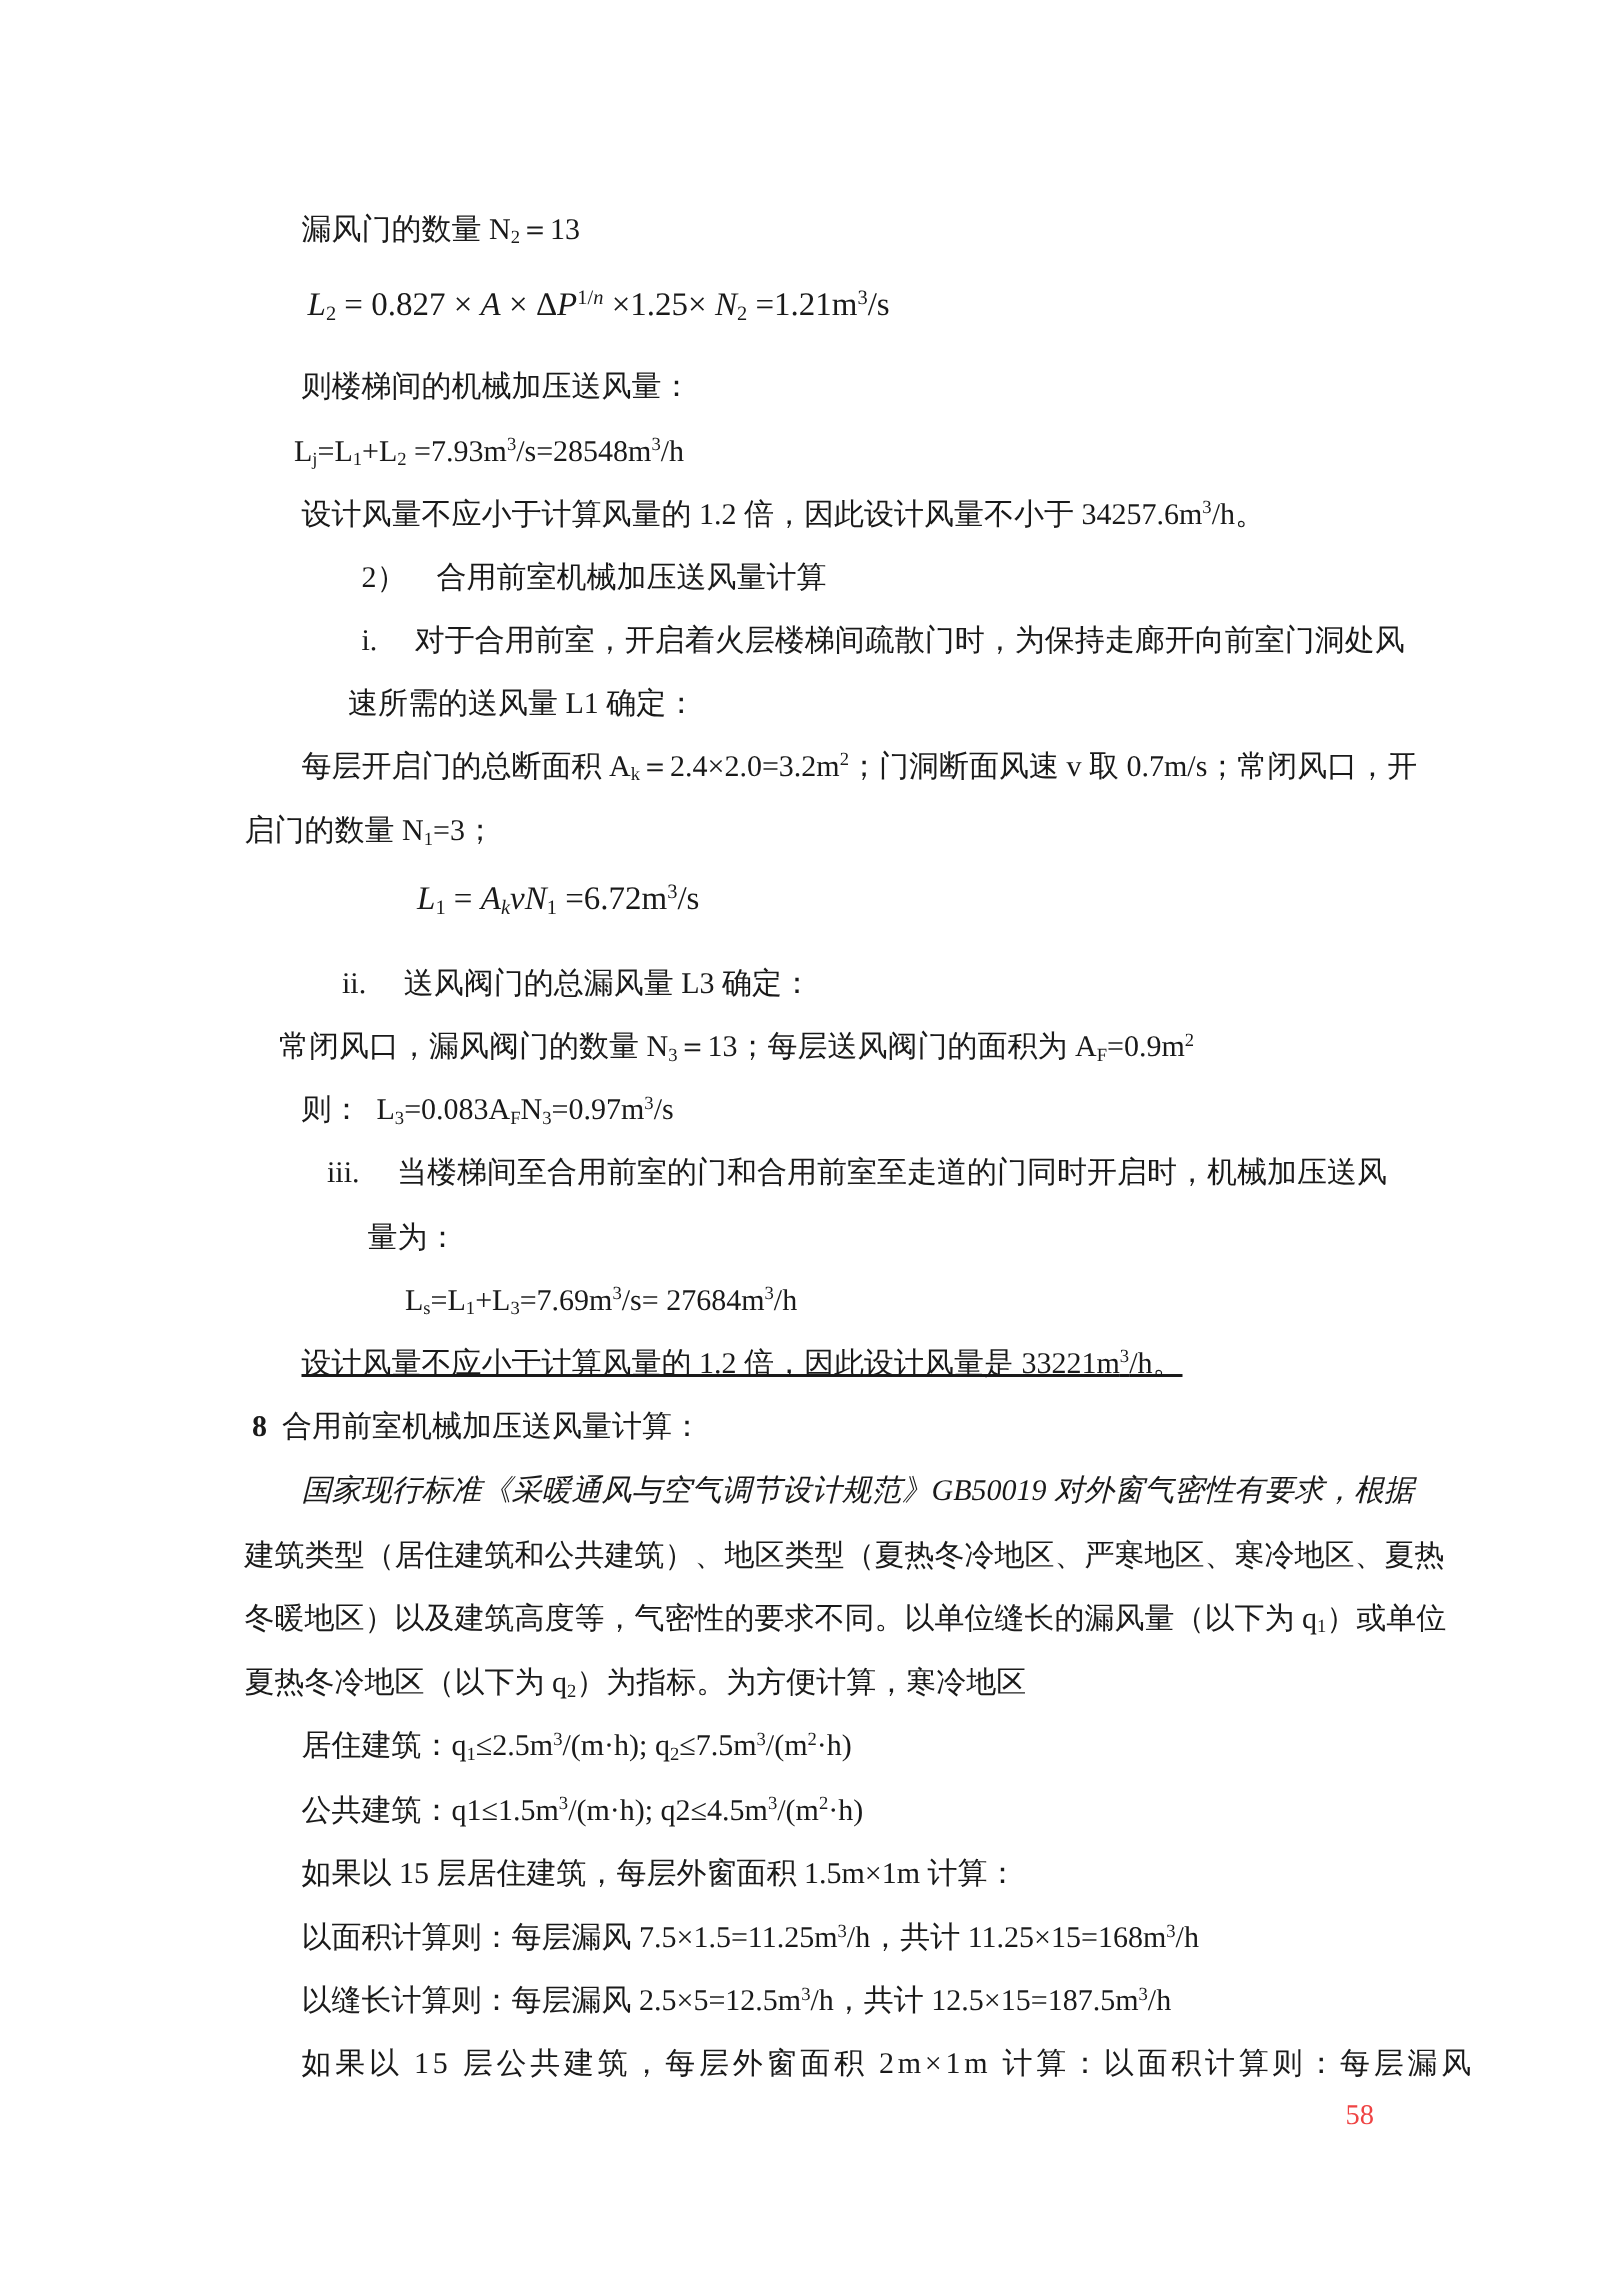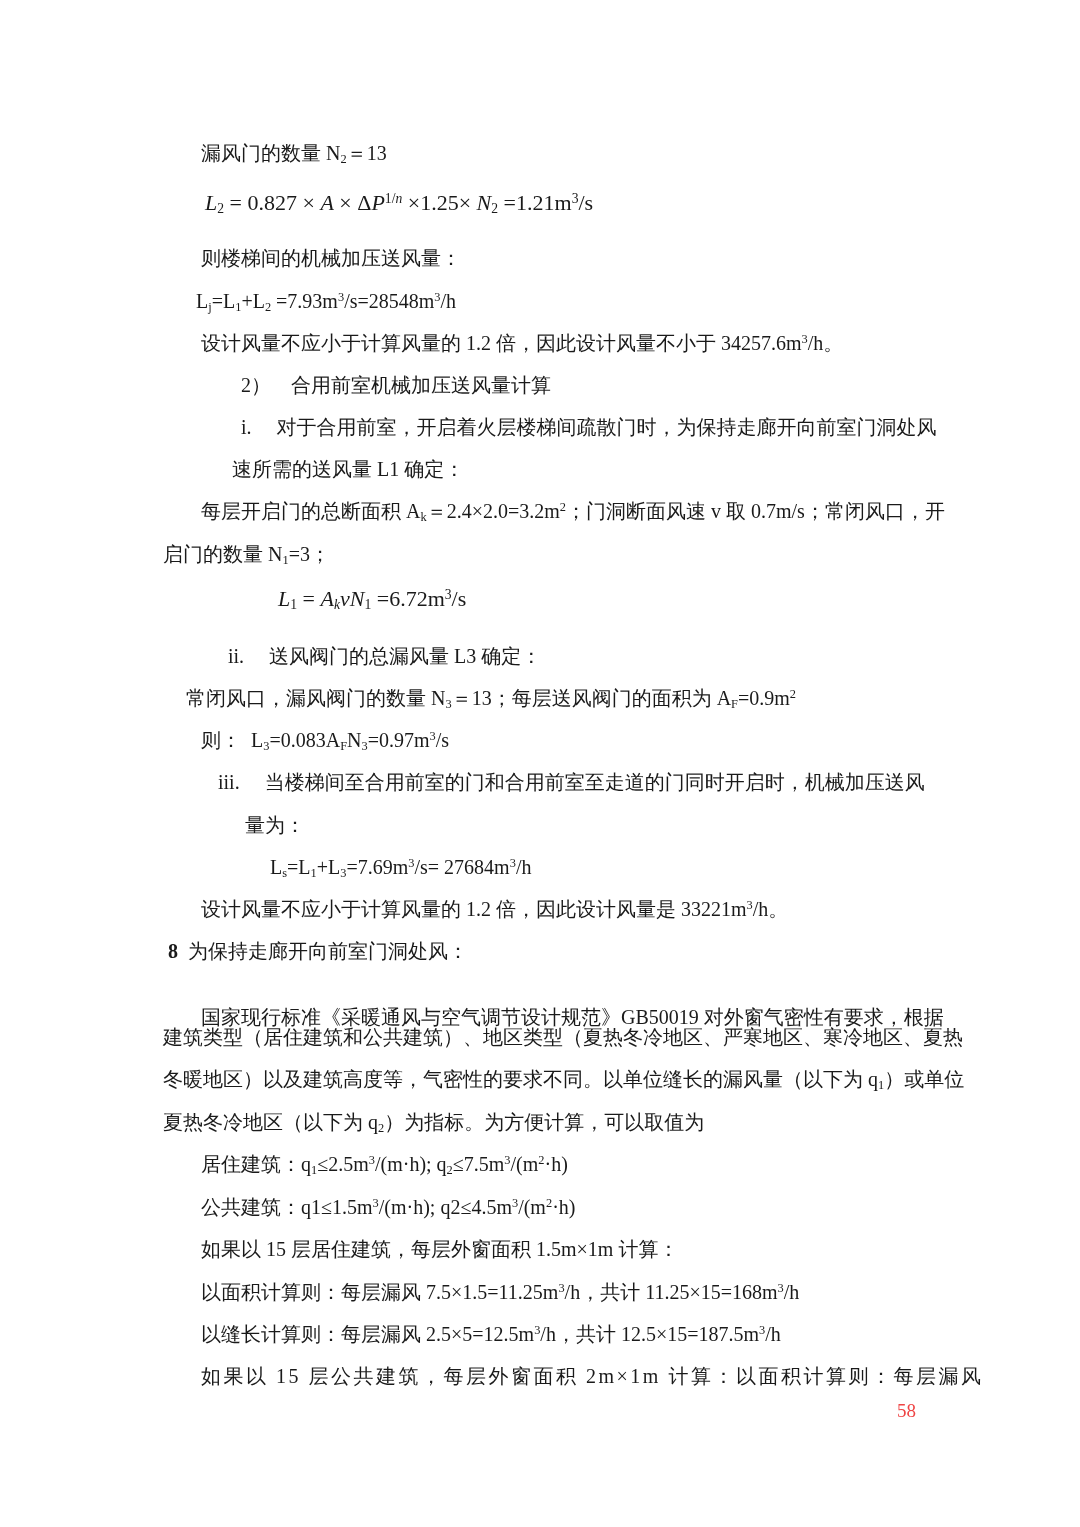--- a/index.html
+++ b/index.html
@@ -50,26 +50,26 @@
       <div class="line" style="top: 456px; left: 232px;"><span>速所需的送风量 L1 确定：</span></div>
       <div class="line" style="top: 498px; left: 201px;"><span>每层开启门的总断面积 A</span><sub>k</sub><span>＝2.4×2.0=3.2m</span><sup>2</sup><span>；门洞断面风速 v 取 0.7m/s；常闭风口，开</span></div>
       <div class="line" style="top: 541px; left: 163px;"><span>启门的数量 N</span><sub>1</sub><span>=3；</span></div>
       <div class="line formula" style="top: 586px; left: 278px;"><span class="it">L</span><sub>1</sub><span> = </span><span class="it">A</span><sub class="it">k</sub><span class="it">v</span><span class="it">N</span><sub>1</sub><span> =6.72m</span><sup>3</sup><span>/s</span></div>
       <div class="line" style="top: 643px; left: 228px;"><span>ii.　 送风阀门的总漏风量 L3 确定：</span></div>
       <div class="line" style="top: 685px; left: 186px;"><span>常闭风口，漏风阀门的数量 N</span><sub>3</sub><span>＝13；每层送风阀门的面积为 A</span><sub>F</sub><span>=0.9m</span><sup>2</sup></div>
       <div class="line" style="top: 727px; left: 201px;"><span>则：  L</span><sub>3</sub><span>=0.083A</span><sub>F</sub><span>N</span><sub>3</sub><span>=0.97m</span><sup>3</sup><span>/s</span></div>
       <div class="line" style="top: 769px; left: 218px;"><span>iii.　 当楼梯间至合用前室的门和合用前室至走道的门同时开启时，机械加压送风</span></div>
       <div class="line" style="top: 812px; left: 245px;"><span>量为：</span></div>
       <div class="line" style="top: 854px; left: 270px;"><span>L</span><sub>s</sub><span>=L</span><sub>1</sub><span>+L</span><sub>3</sub><span>=7.69m</span><sup>3</sup><span>/s= 27684m</span><sup>3</sup><span>/h</span></div>
-      <div class="line" style="top: 896px; left: 201px;"><span>设计风量不应小于计算风量的 1.2 倍，因此设计风量是 33221m</span><sup>3</sup><span>/h。</span></div>
-      <div class="line" style="top: 938px; left: 168px;"><span class="bd">8</span><span>  为保持走廊开向前室门洞处风：</span></div>
-      <div class="line" style="top: 1004px; left: 201px;"><span>国家现行标准《采暖通风与空气调节设计规范》GB50019 对外窗气密性有要求，根据</span></div>
+      <div class="line" style="top: 896px; left: 201px; text-decoration: underline;"><span>设计风量不应小于计算风量的 1.2 倍，因此设计风量是 33221m</span><sup>3</sup><span>/h。</span></div>
+      <div class="line" style="top: 938px; left: 168px;"><span class="bd">8</span><span>  合用前室机械加压送风量计算：</span></div>
+      <div class="line" style="top: 981px; left: 201px; font-style: italic;"><span>国家现行标准《采暖通风与空气调节设计规范》GB50019 对外窗气密性有要求，根据</span></div>
       <div class="line" style="top: 1024px; left: 163px;"><span>建筑类型（居住建筑和公共建筑）、地区类型（夏热冬冷地区、严寒地区、寒冷地区、夏热</span></div>
       <div class="line" style="top: 1066px; left: 163px;"><span>冬暖地区）以及建筑高度等，气密性的要求不同。以单位缝长的漏风量（以下为 q</span><sub>1</sub><span>）或单位</span></div>
-      <div class="line" style="top: 1109px; left: 163px;"><span>夏热冬冷地区（以下为 q</span><sub>2</sub><span>）为指标。为方便计算，可以取值为</span></div>
+      <div class="line" style="top: 1109px; left: 163px;"><span>夏热冬冷地区（以下为 q</span><sub>2</sub><span>）为指标。为方便计算，寒冷地区</span></div>
       <div class="line" style="top: 1151px; left: 201px;"><span>居住建筑：q</span><sub>1</sub><span>≤2.5m</span><sup>3</sup><span>/(m·h); q</span><sub>2</sub><span>≤7.5m</span><sup>3</sup><span>/(m</span><sup>2</sup><span>·h)</span></div>
       <div class="line" style="top: 1194px; left: 201px;"><span>公共建筑：q1≤1.5m</span><sup>3</sup><span>/(m·h); q2≤4.5m</span><sup>3</sup><span>/(m</span><sup>2</sup><span>·h)</span></div>
       <div class="line" style="top: 1236px; left: 201px;"><span>如果以 15 层居住建筑，每层外窗面积 1.5m×1m 计算：</span></div>
       <div class="line" style="top: 1279px; left: 201px;"><span>以面积计算则：每层漏风 7.5×1.5=11.25m</span><sup>3</sup><span>/h，共计 11.25×15=168m</span><sup>3</sup><span>/h</span></div>
       <div class="line" style="top: 1321px; left: 201px;"><span>以缝长计算则：每层漏风 2.5×5=12.5m</span><sup>3</sup><span>/h，共计 12.5×15=187.5m</span><sup>3</sup><span>/h</span></div>
       <div class="line spread" style="top: 1363px; left: 201px;"><span>如果以 15 层公共建筑，每层外窗面积 2m×1m 计算：以面积计算则：每层漏风</span></div>
     </div>
   <div class="page-number" style="top:1400px; left:897px;">58</div>
 </div>
 

